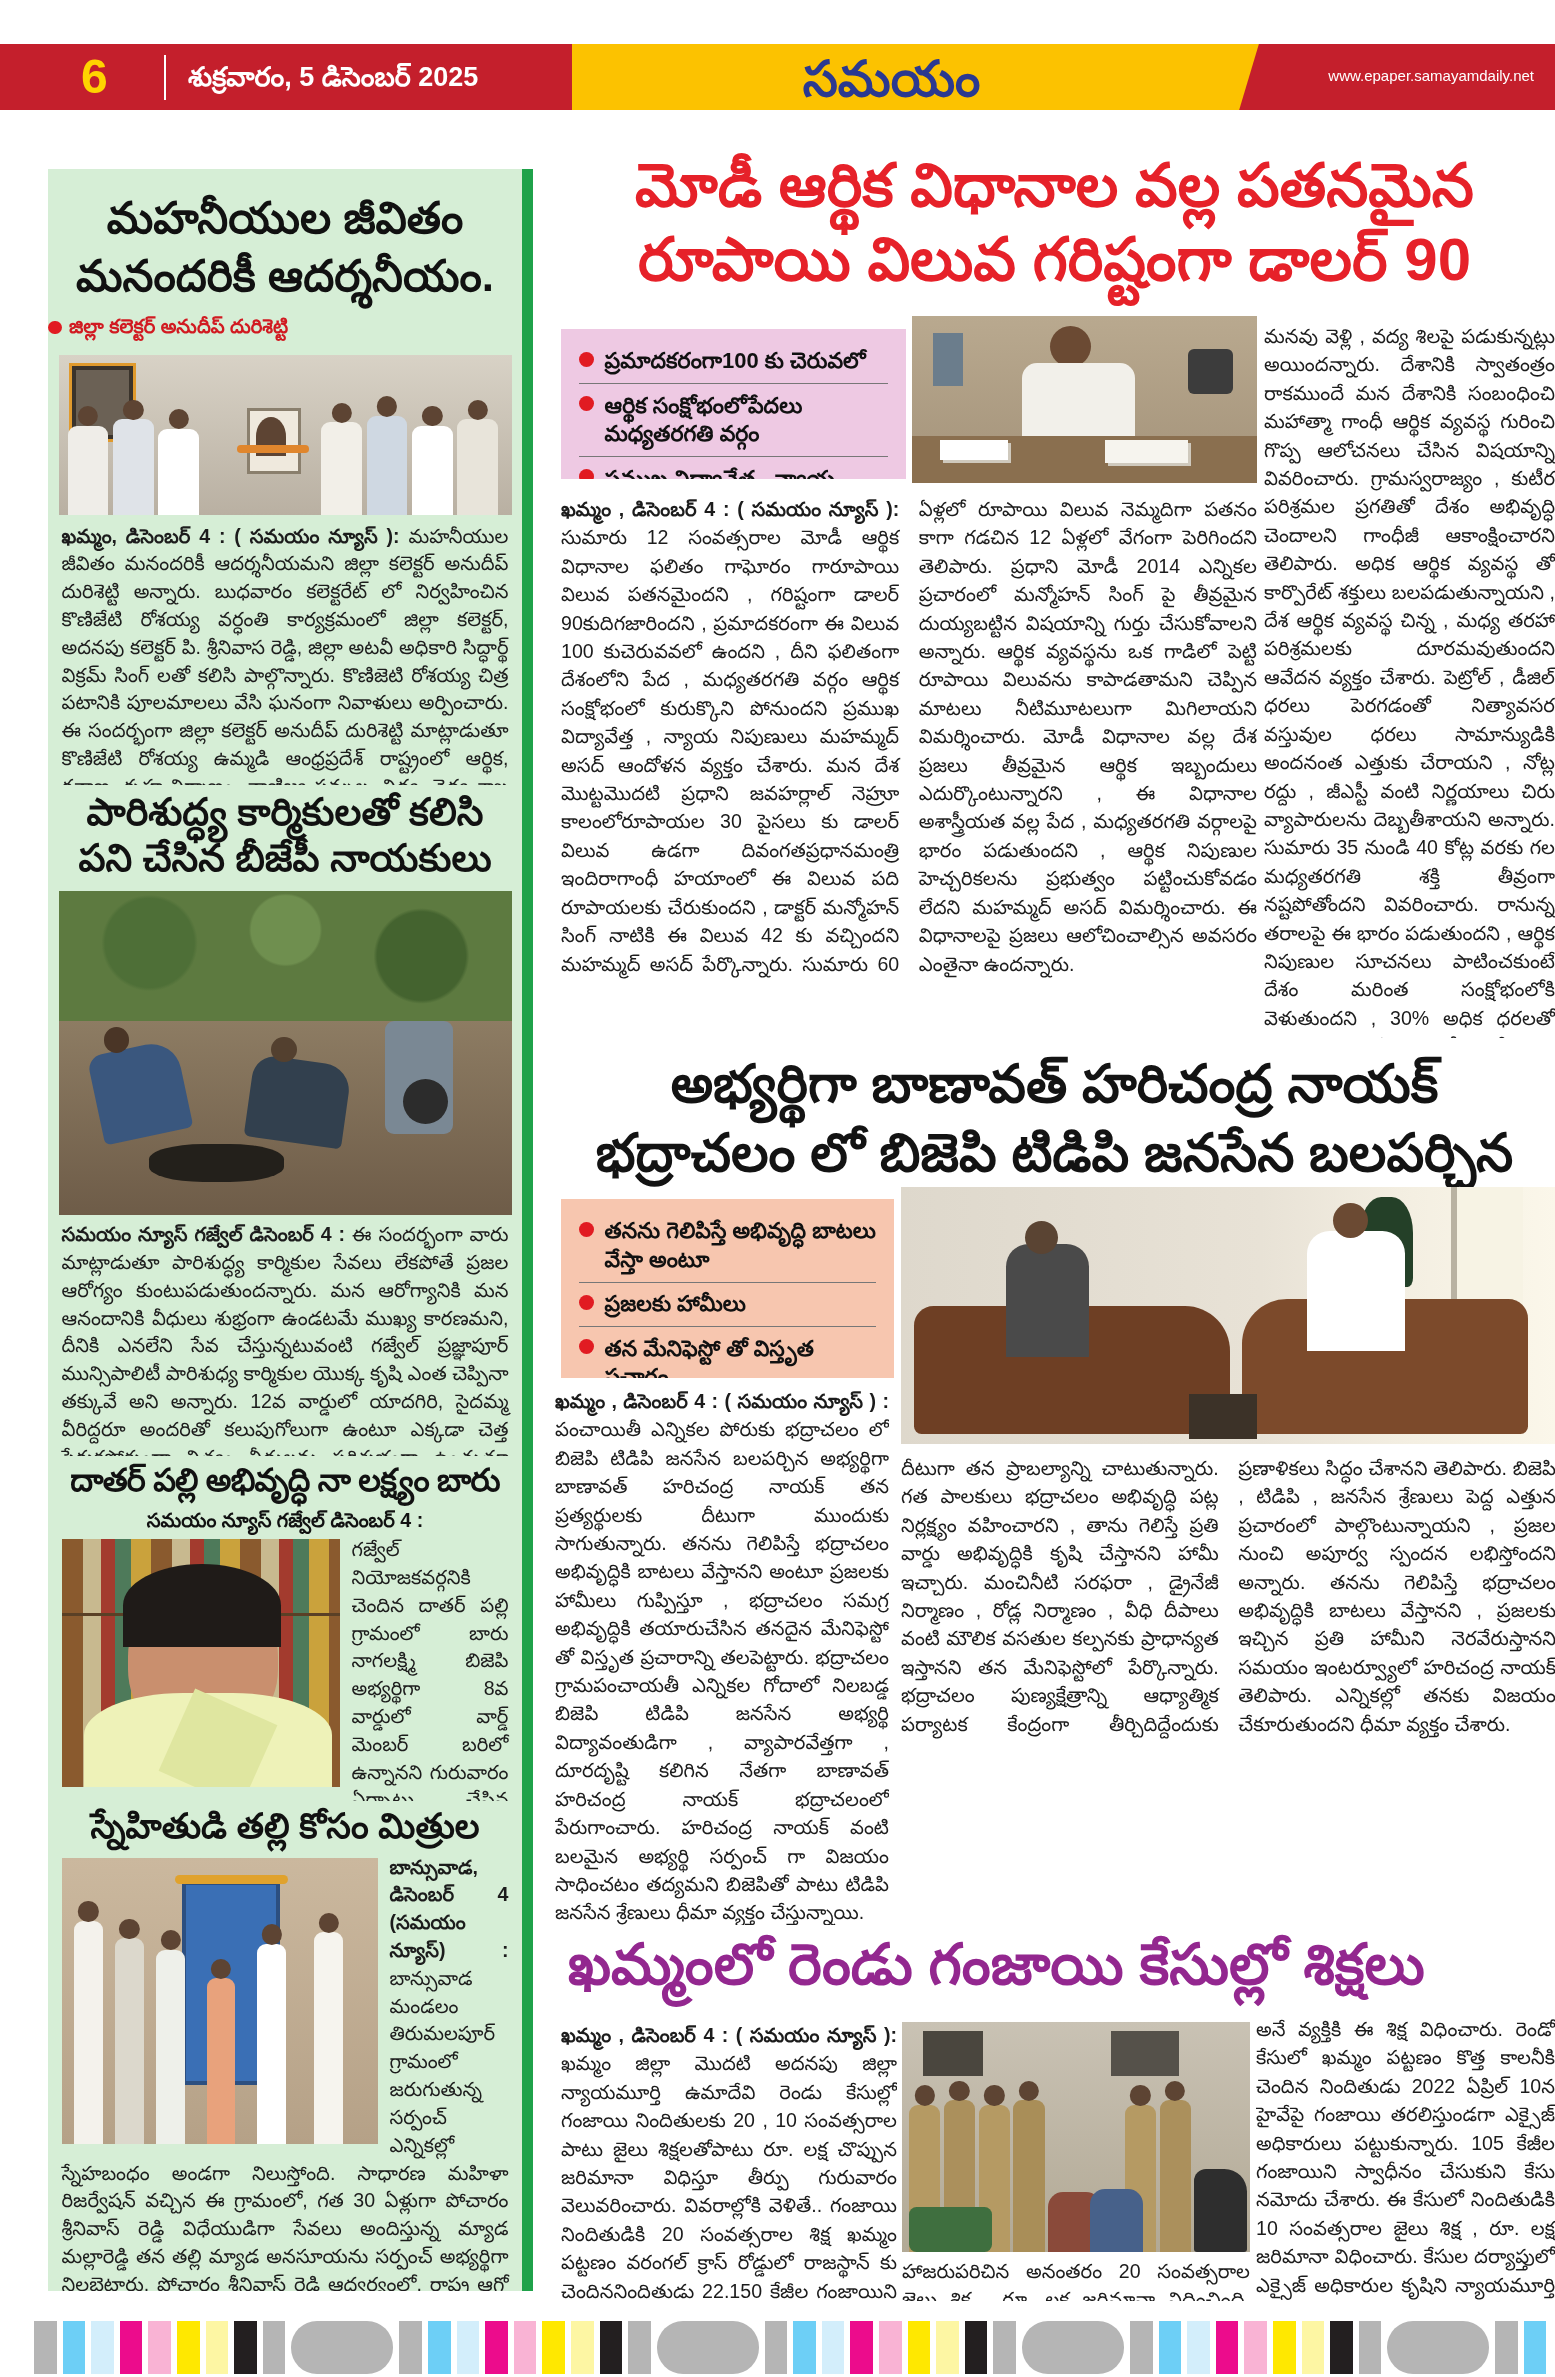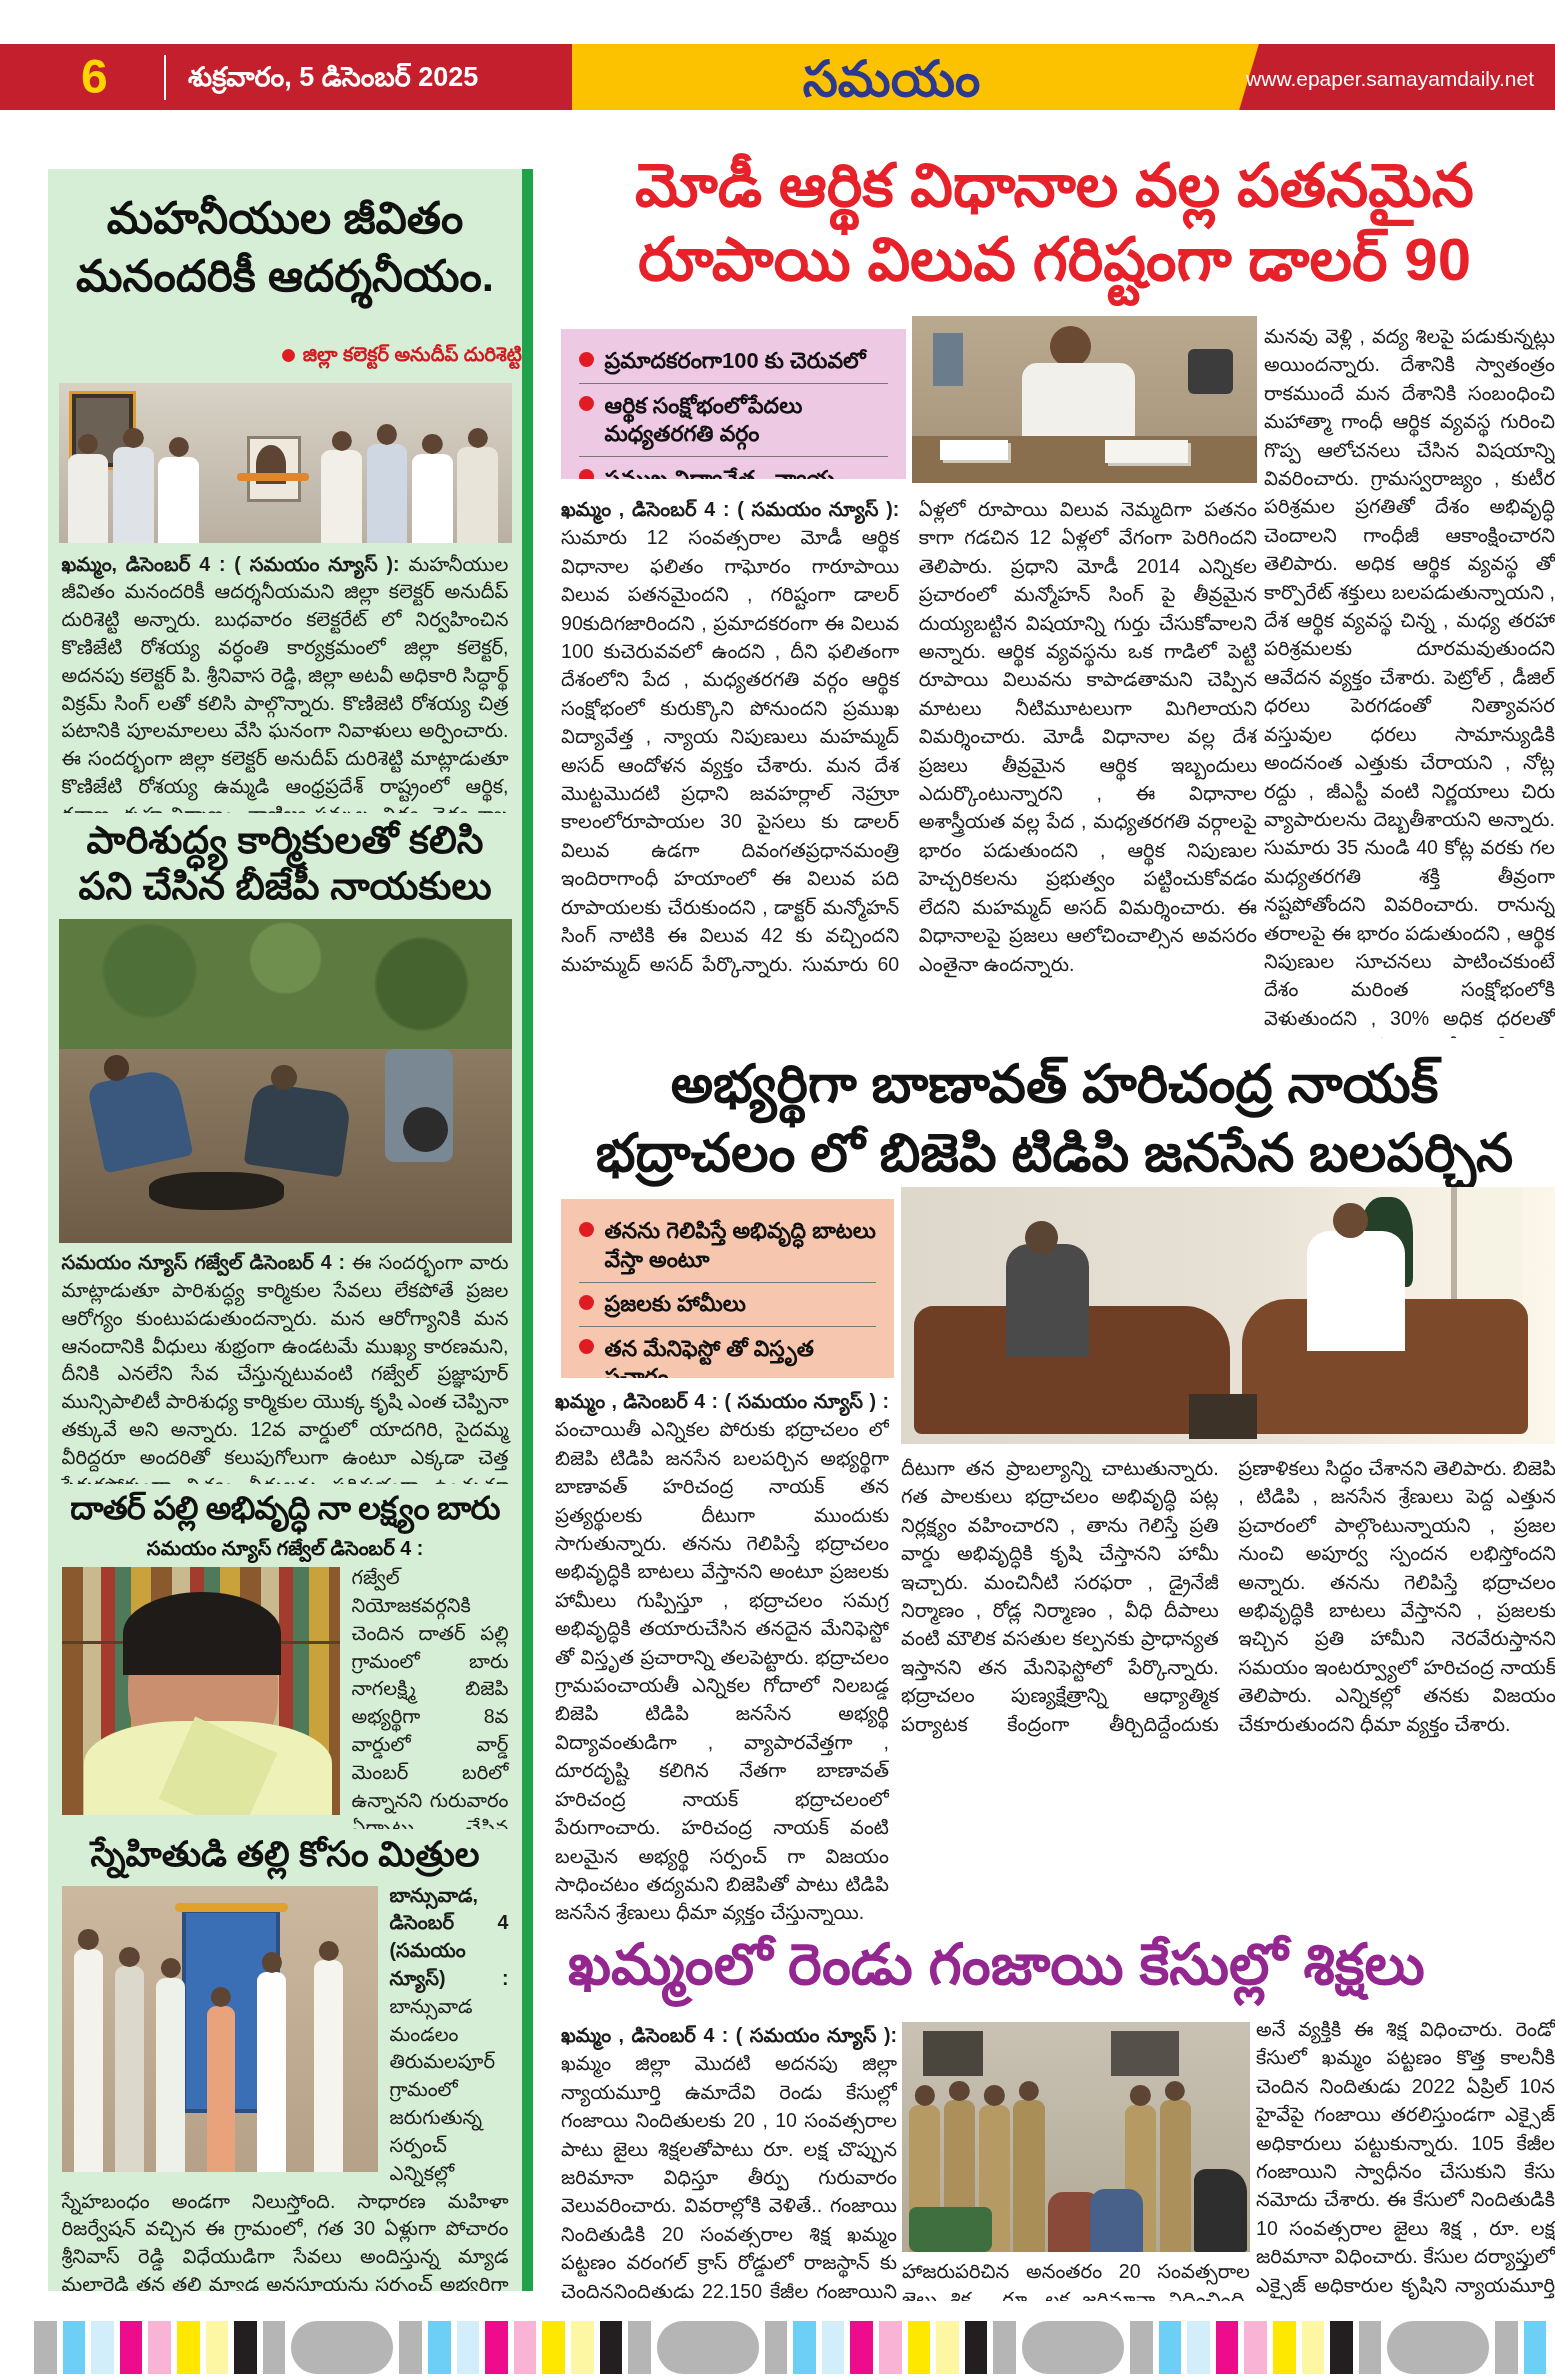--- a/index.html
+++ b/index.html
@@ -9,27 +9,27 @@
   .hdr{position:absolute;left:0;top:44px;width:1555px;height:66px;background:#fcc200;}
   .hdr-red-left{position:absolute;left:0;top:0;height:66px;width:572px;background:#c41f2c;
         clip-path:polygon(0 0,760 0,572px 0,100% 0,96% 100%,0 100%);}
   .hdr-red-right{position:absolute;right:0;top:0;height:66px;width:329px;background:#c41f2c;
         clip-path:polygon(10% 0,100% 0,100% 100%,4% 100%);}
   .pgnum{position:absolute;left:81px;top:4.5px;font-size:48px;font-weight:bold;color:#ffd400;}
   .hdr-divider{position:absolute;left:164px;top:10.5px;width:2.3px;height:45px;background:#ffffff;}
   .hdr-date{position:absolute;left:188px;top:18px;font-size:27px;font-weight:bold;color:#ffffff;}
   .masthead{position:absolute;left:553px;width:677px;top:6px;text-align:center;
         font-size:50px;font-weight:bold;color:#2b3990;}
-  .hdr-site{position:absolute;right:21px;top:22.6px;font-size:21px;color:#ffffff;}
+  .hdr-site{position:absolute;right:21px;top:22.6px;font-size:15px;color:#ffffff;}
   
   .leftcol{position:absolute;left:48px;top:169px;width:485px;height:2122px;background:#d6eed6;
         border-right:11.3px solid #1fa24a;box-sizing:border-box;overflow:hidden;}
   .lc-h1{padding:19.6px 12px 0;height:126px;text-align:center;font-size:44px;line-height:1.32;
         font-weight:bold;color:#111;overflow:hidden;}
-  .lc-byline{height:33px;text-align:right;font-size:19.6px;font-weight:bold;color:#d11a21;margin-top:28px;}
+  .lc-byline{height:33px;text-align:left;font-size:19.6px;font-weight:bold;color:#d11a21;}
   .dot{display:inline-block;width:13.5px;height:13.5px;border-radius:50%;background:#e11b22;
         margin-right:7.5px;vertical-align:middle;}
   .lc-body{padding:0 13.5px;font-size:19.6px;line-height:1.42;text-align:justify;overflow:hidden;}
   .lc-sub{text-align:center;font-weight:bold;color:#111;overflow:hidden;}
   .clip{overflow:hidden;}
   b.dl{font-weight:bold;}
   
   .photo{position:relative;overflow:hidden;background:#c9c2b4;}
   .photo i{position:absolute;display:block;}
   .pp{position:absolute;bottom:0;width:9%;border-radius:9px 9px 0 0;}

